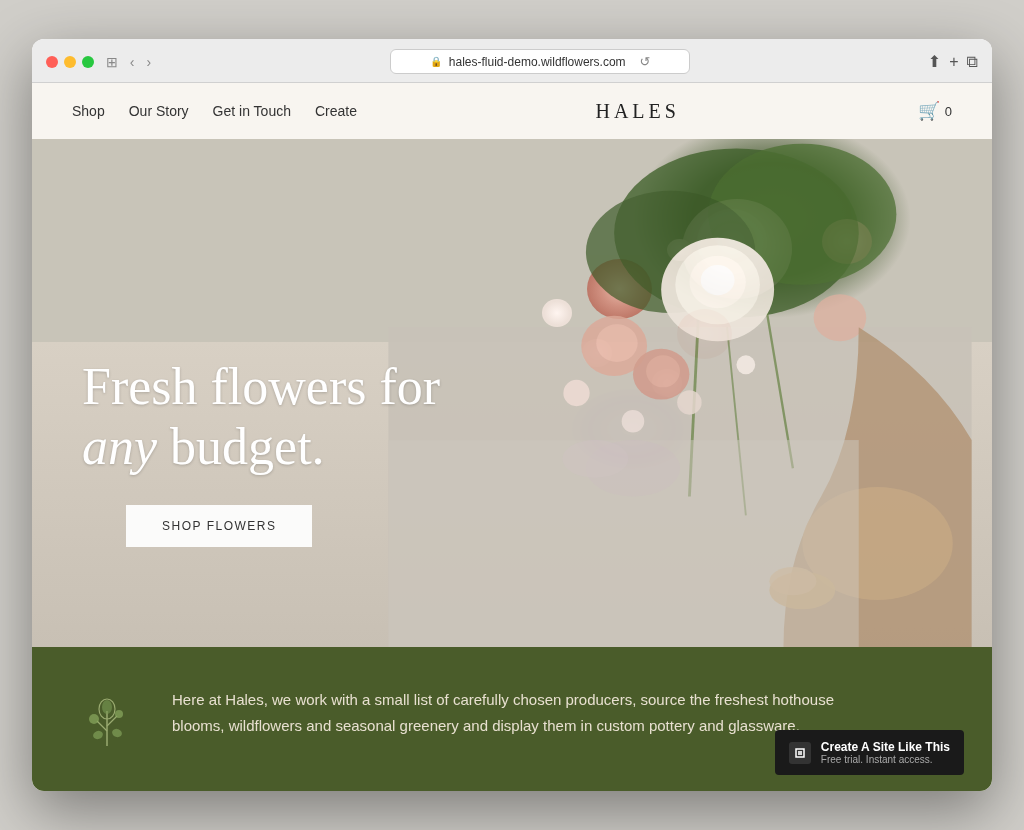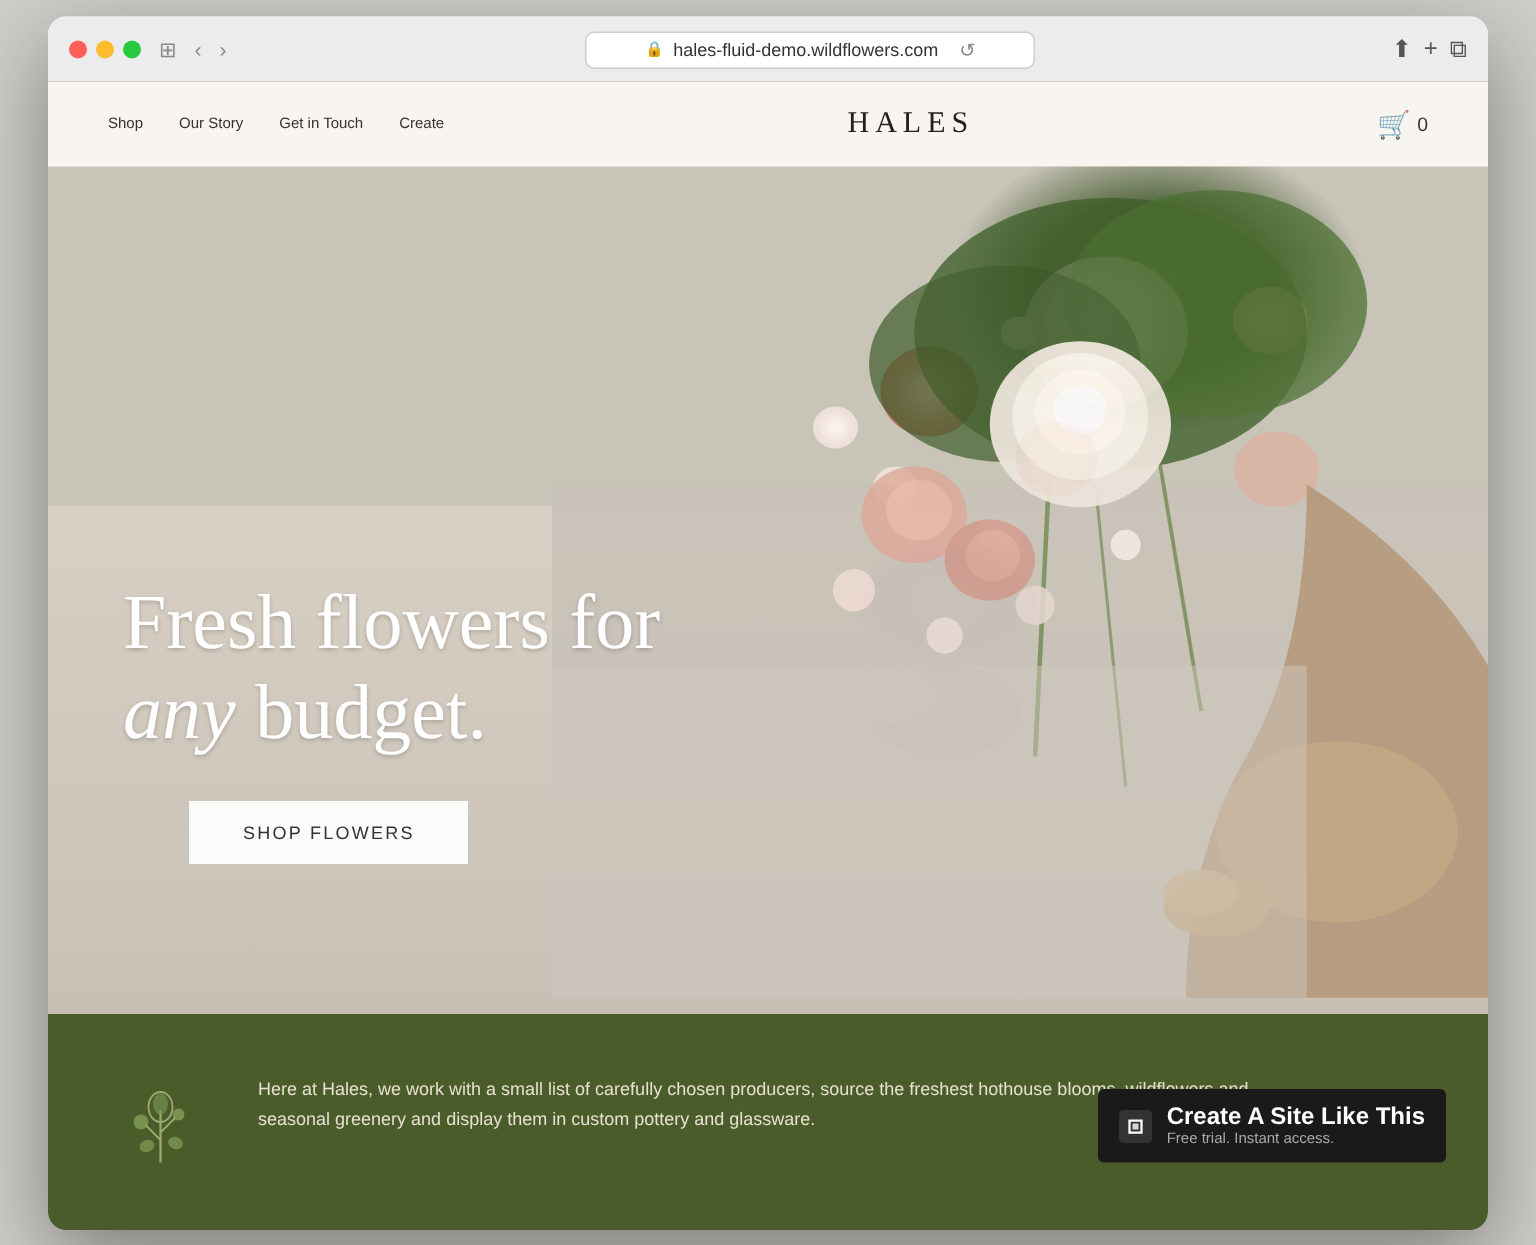--- a/index.html
+++ b/index.html
@@ -116,21 +116,21 @@
       justify-content: space-between;
     }
 
     .nav-left {
       display: flex;
       gap: 24px;
       align-items: center;
     }
 
     .nav-link {
-      font-size: 10px;
+      font-size: 14px;
       color: #333;
       text-decoration: none;
       cursor: pointer;
     }
 
     .nav-brand {
       font-size: 20px;
       letter-spacing: 4px;
       font-weight: 400;
       color: #222;
@@ -151,21 +151,21 @@
       gap: 4px;
       cursor: pointer;
       font-size: 13px;
       color: #333;
     }
 
     
     .hero-section {
       position: relative;
       width: 100%;
-      height: 565px;
+      height: 508px;
       overflow: hidden;
       background: #c8c4b8;
     }
 
     
     .foliage-overlay {
       position: absolute;
       top: -20px;
       right: 80px;
       width: 280px;
@@ -303,21 +303,21 @@
     .info-section {
       background: #4a5c2a;
       padding: 40px 50px;
       display: flex;
       align-items: flex-start;
       gap: 40px;
       min-height: 130px;
     }
 
     .info-text {
-      font-size: 12px;
+      font-size: 15px;
       color: #e8e0d0;
       line-height: 1.7;
       max-width: 680px;
     }
 
     
     .create-banner {
       position: fixed;
       bottom: 55px;
       right: 60px;
@@ -340,21 +340,21 @@
       border-radius: 3px;
       display: flex;
       align-items: center;
       justify-content: center;
       font-size: 10px;
       color: #fff;
     }
 
     .create-banner-text-main {
       font-weight: 600;
-      font-size: 16px;
+      font-size: 12px;
     }
 
     .create-banner-text-sub {
       font-size: 10px;
       color: #aaa;
     }
 
     
     .floral-decoration {
       width: 50px;

